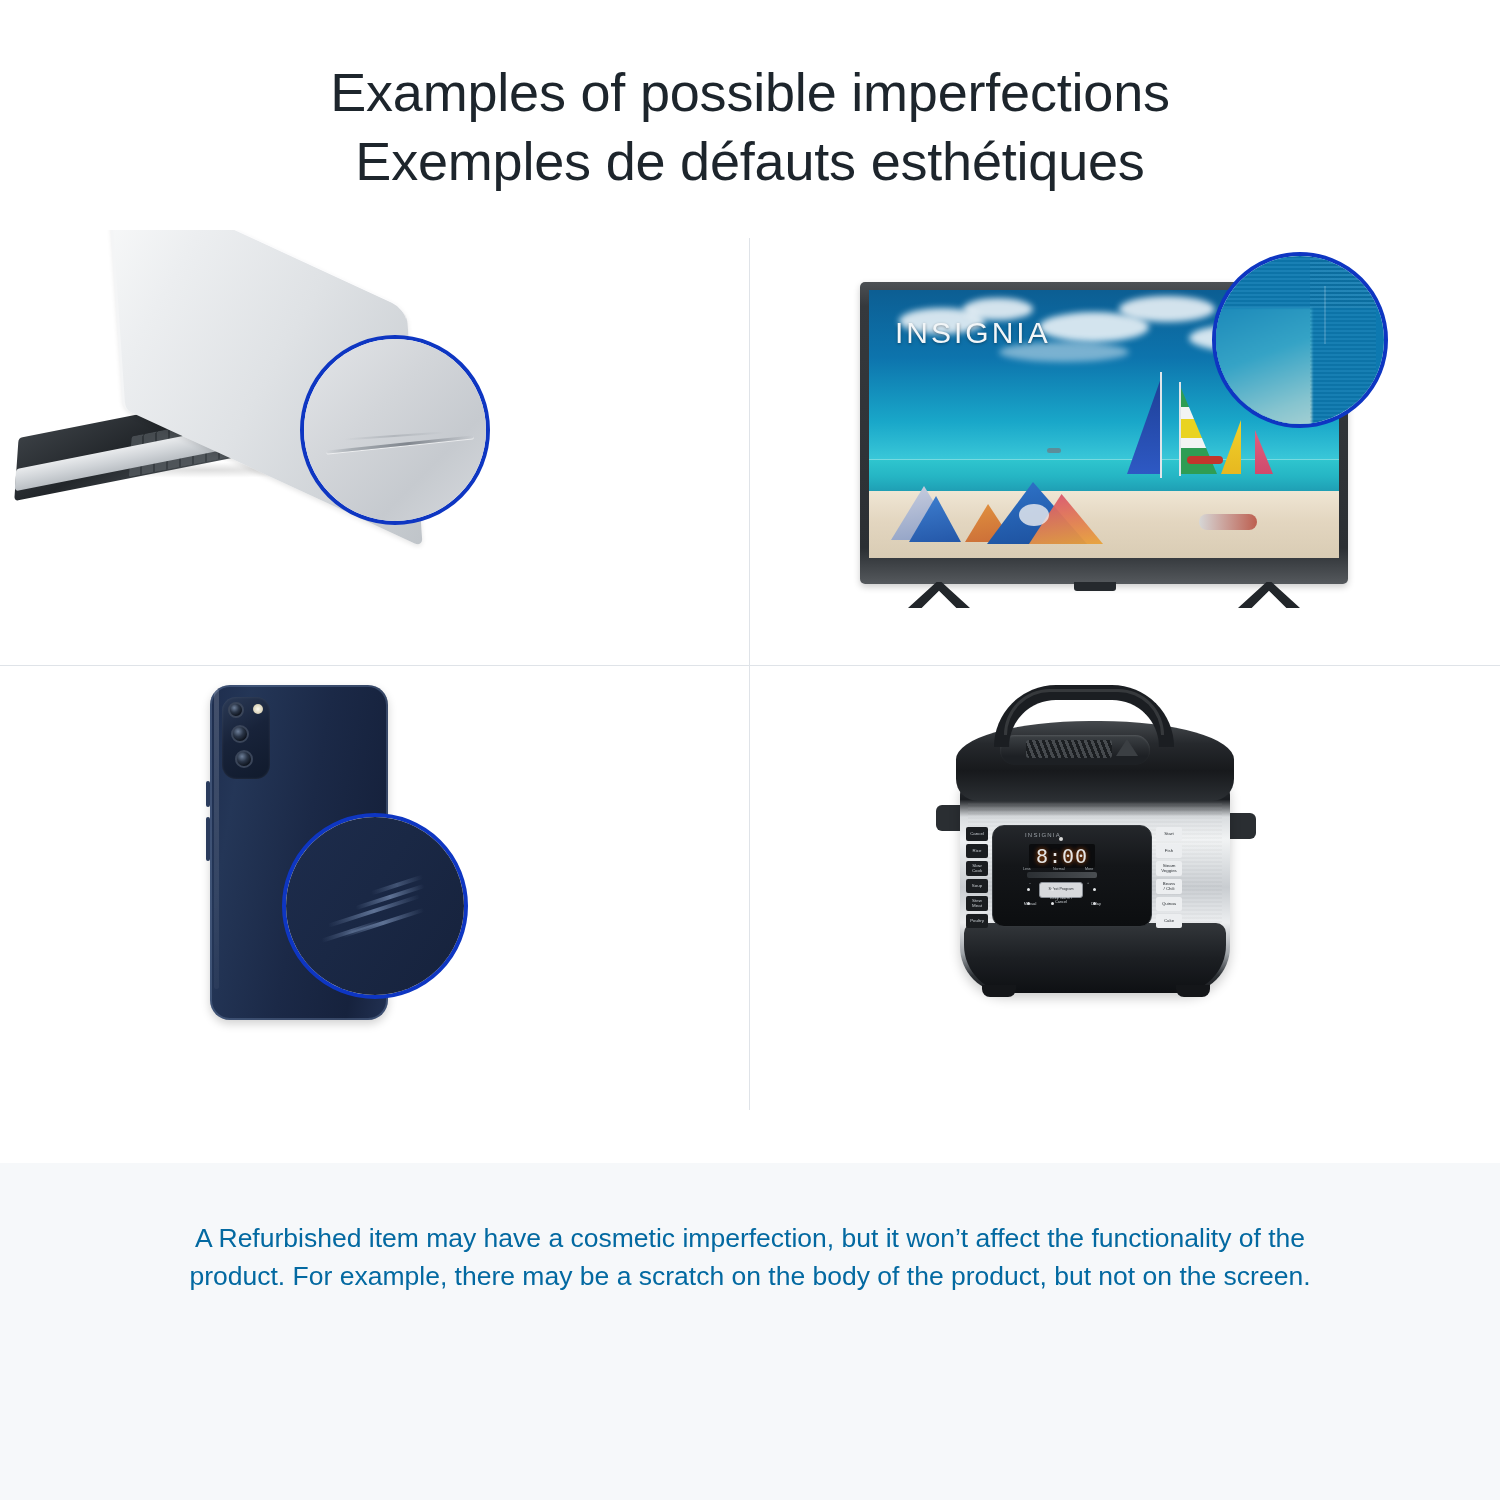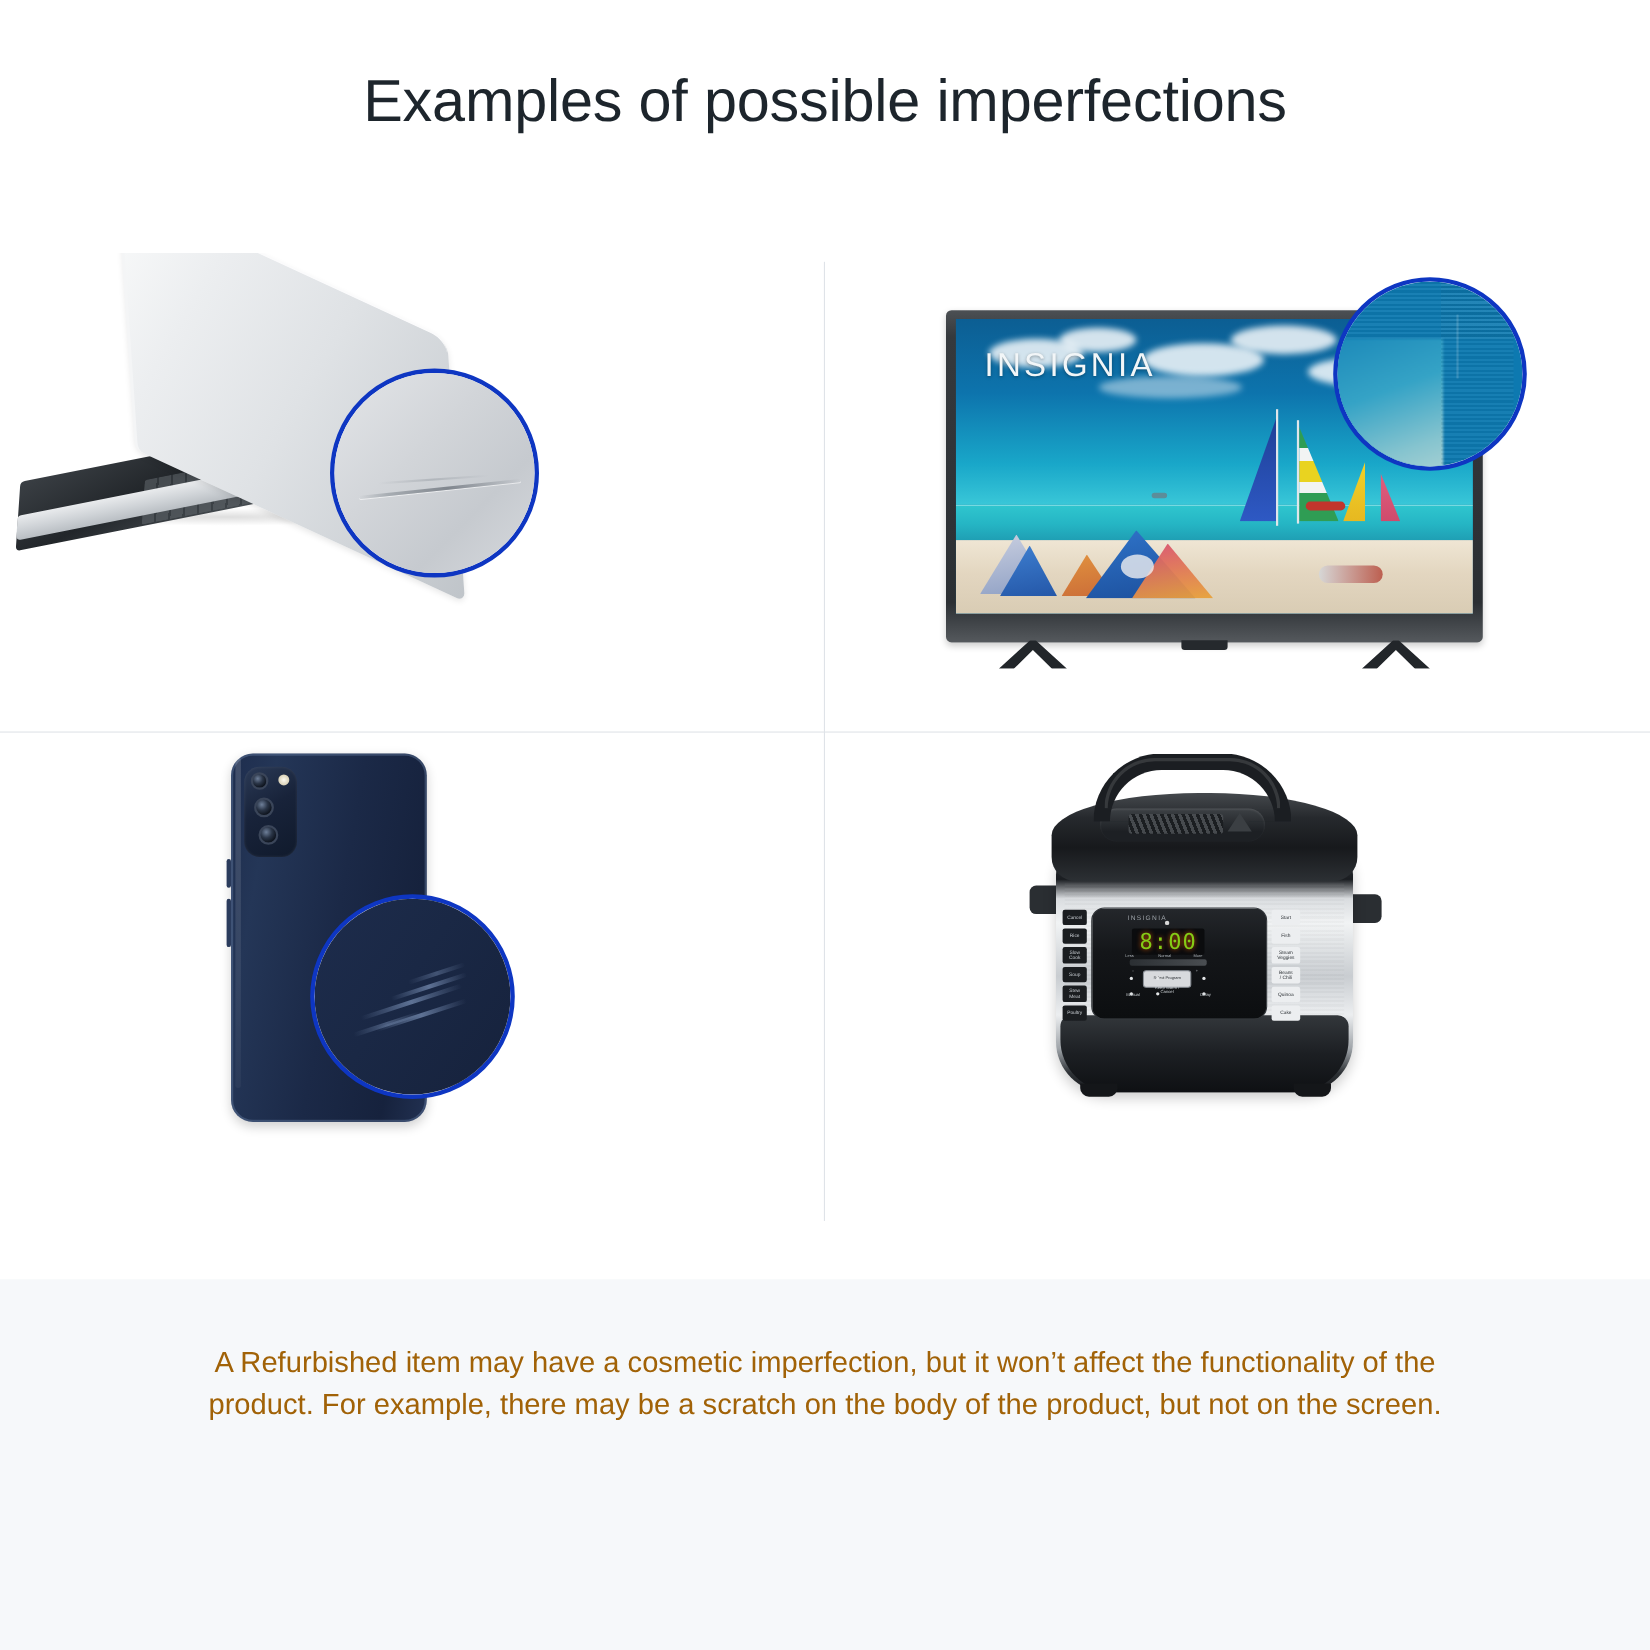--- a/index.html
+++ b/index.html
@@ -265,21 +265,21 @@
   .panel{
     position:absolute;left:62px;top:148px;width:160px;height:102px;border-radius:12px;
     background:linear-gradient(180deg,#24272b 0%,#141619 40%,#0c0e10 100%);
     border:1px solid #33373b;box-sizing:border-box;
   }
   .panel-brand{position:absolute;left:32px;top:6px;font-size:6px;letter-spacing:1.2px;color:#9aa0a6;}
   .lcd{
     position:absolute;left:36px;top:18px;width:66px;height:24px;border-radius:2px;
     background:#0b0c0e;display:flex;align-items:center;justify-content:center;
   }
-  .lcd-txt{font-family:"DejaVu Sans Mono","Liberation Mono",monospace;font-size:20px;color:#84cc16;
+  .lcd-txt{font-family:"DejaVu Sans Mono","Liberation Mono",monospace;font-size:20px;color:#e5e5e5;
     text-shadow:0 0 5px rgba(255,106,0,.8);letter-spacing:1px;}
   .dot-ind{position:absolute;left:66px;top:11px;width:4px;height:4px;border-radius:50%;background:#d8d8d8;}
   .btn-col{position:absolute;display:flex;flex-direction:column;gap:3px;}
   .pbtn{
     background:#eceef0;color:#2b3034;border-radius:2px;
     font-size:4.4px;line-height:1.05;text-align:center;
     display:flex;align-items:center;justify-content:center;
     padding:1px 0;
   }
   .pbtn-dark{background:#1a1d20;color:#c9ced3;}
@@ -303,32 +303,33 @@
     background:linear-gradient(90deg,rgba(255,255,255,0),rgba(110,116,124,.75),rgba(255,255,255,0));
     transform:rotate(-8deg);}
 
   
   .footer{
     position:absolute;left:0;top:1163px;width:1500px;height:337px;
     background:#f6f8fa;
     padding:56px 150px 0 150px;box-sizing:border-box;text-align:center;
   }
   .para{
-    font-size:26.5px;line-height:1.45;color:#a16207;font-weight:400;
+    font-size:26.5px;line-height:1.45;color:#0369a1;font-weight:400;
     margin:0 auto;max-width:1130px;
   }
   .para2{margin-top:38px;}
 </style>
 </head>
 <body>
 
 <div class="page">
 
   <div class="header">
     <div class="title-line">Examples of possible imperfections</div>
+    <div class="title-line">Exemples de défauts esthétiques</div>
   </div>
 
   <div class="grid">
     <div class="vline"></div>
     <div class="hline"></div>
 
     <div class="cell cell-tl">
       <div class="laptop-wrap">
         <div class="lap-shadow"></div>
         <div class="base"></div>

